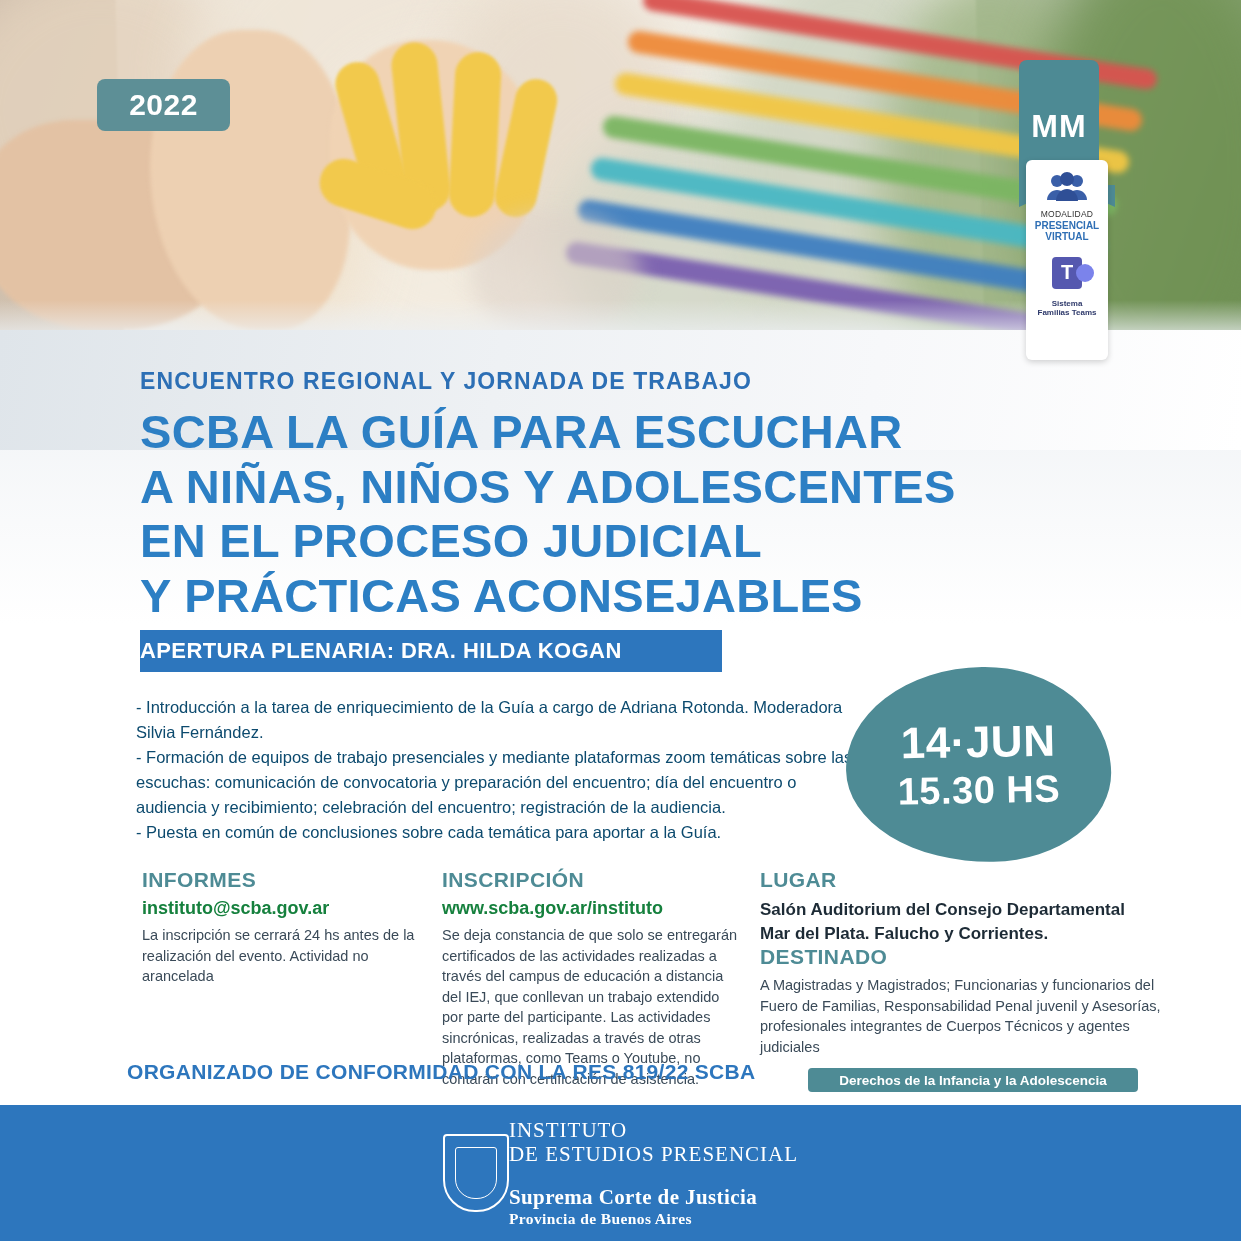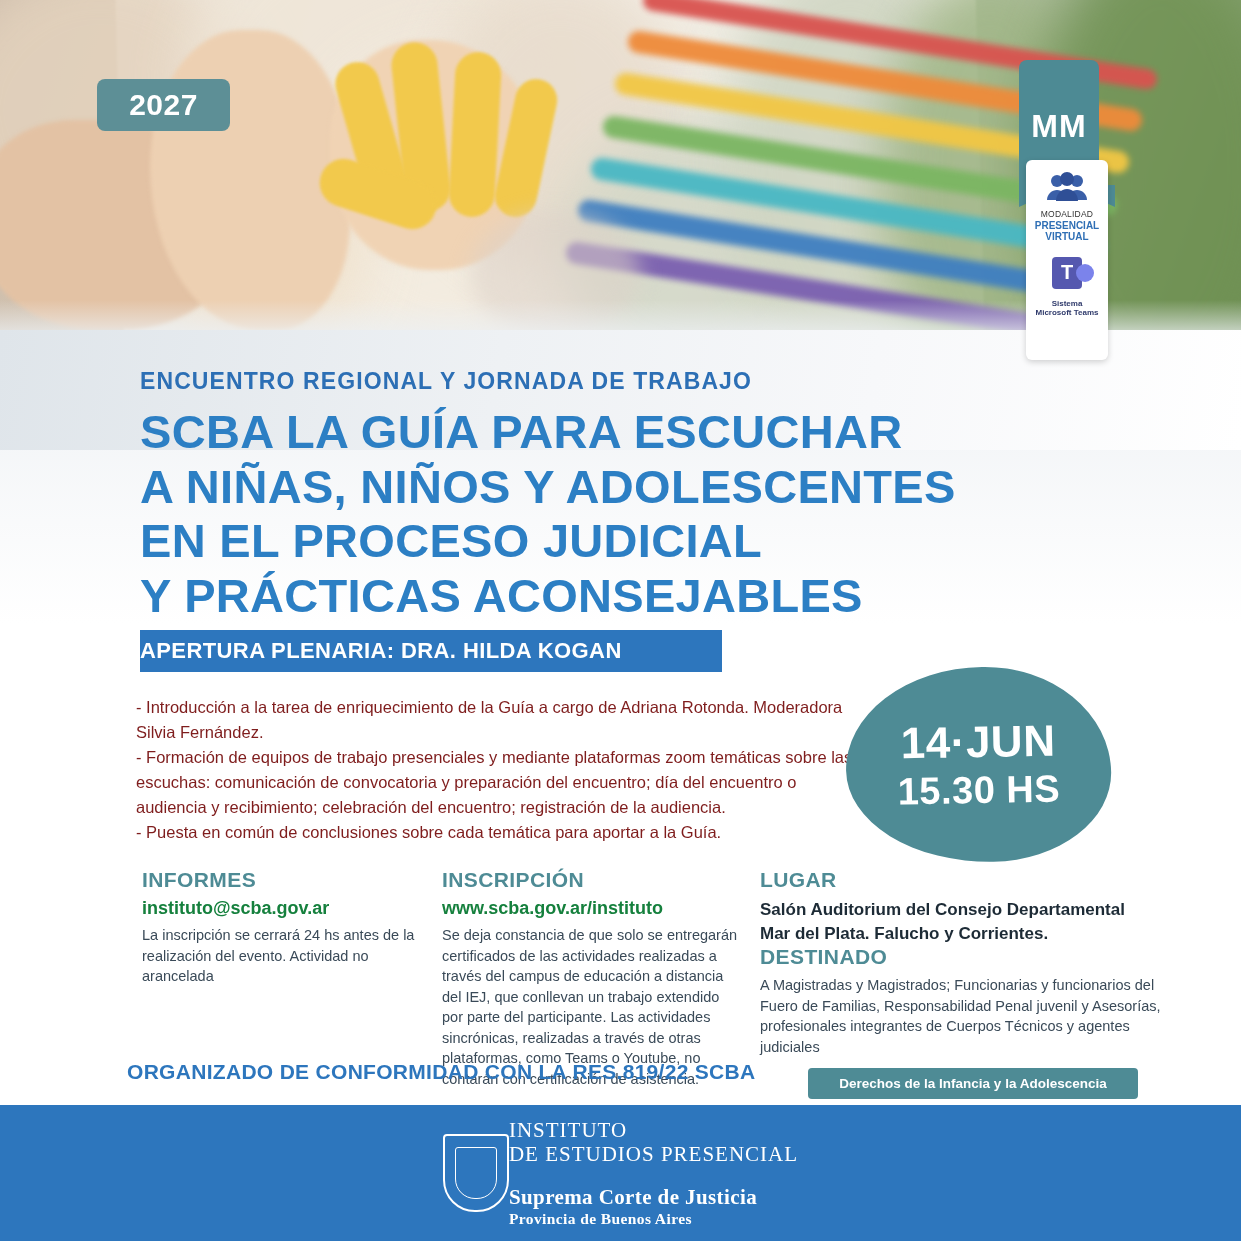--- a/index.html
+++ b/index.html
@@ -120,21 +120,21 @@
   .plenary {
     position:absolute; left:140px; top:630px; width:582px; height:42px;
     background:#2d76bd; color:#ffffff;
     display:flex; align-items:center; 
     font-size:22px; font-weight:bold; letter-spacing:.4px;
   }
 
   
   .desc {
     position:absolute; left:136px; top:695px; width:720px;
-    color:#7f1d1d; font-size:16.5px; line-height:1.52;
+    color:#0c4a6e; font-size:16.5px; line-height:1.52;
   }
   .desc p { margin-bottom:0; }
 
   
   .date-blob {
     position:absolute; left:846px; top:667px; width:265px; height:195px;
     background:#4e8b95; color:#ffffff;
     border-radius:52% 48% 45% 55% / 52% 55% 45% 48%;
     display:flex; flex-direction:column; align-items:center; justify-content:center;
     transform: rotate(-1deg);
@@ -152,21 +152,21 @@
   .col-lugar { left:760px; top:868px; width:400px; }
   .col-lugar .addr { color:#1d2b36; font-size:17px; font-weight:bold; line-height:1.4; }
   .col-destino { left:760px; top:945px; width:420px; }
 
   
   .org-line {
     position:absolute; left:127px; top:1060px;
     color:#2d76bd; font-size:21px; font-weight:bold; letter-spacing:.3px;
   }
   .tag-pill {
-    position:absolute; left:808px; top:1068px; width:330px; height:31px;
+    position:absolute; left:808px; top:1068px; width:330px; height:24px;
     background:#4e8b95; color:#ffffff; border-radius:4px;
     display:flex; align-items:center; justify-content:center;
     font-size:13.5px; font-weight:bold;
   }
 
   
   .footer {
     position:absolute; left:0; top:1105px; width:1241px; height:136px;
     background:#2d76bd;
     display:flex; align-items:center; justify-content:center; 
@@ -215,21 +215,21 @@
       <div class="finger f2"></div>
     <div class="finger f3"></div>
       <div class="finger f4"></div>
     <div class="finger thumb"></div>
     <div class="smudge"></div>
     <div class="hero-fade"></div>
   </div>
 
   <div class="body-bg"></div>
 
-  <div class="year-badge">2027</div>
+  <div class="year-badge">2022</div>
 
   <div class="ribbon">
     <div class="mm">MM</div>
   </div>
   <div class="ribbon-card">
     <div class="people">
       <svg width="44" height="30" viewBox="0 0 44 30">
         <circle cx="12" cy="9" r="6" fill="#3a5fa8"></circle>
         <circle cx="32" cy="9" r="6" fill="#3a5fa8"></circle>
         <circle cx="22" cy="7" r="7" fill="#2f4f96"></circle>
@@ -241,21 +241,21 @@
     <div class="mod-label">
       <div class="l1">MODALIDAD</div>
       <div class="l2">PRESENCIAL</div>
       <div class="l3">VIRTUAL</div>
     </div>
     <div class="teams-box">
       <div class="teams-t">T</div>
     </div>
     <div class="teams-label">
       <div>Sistema</div>
-      <div>Microsoft Teams</div>
+      <div>Familias Teams</div>
     </div>
   </div>
 
   <div class="kicker">ENCUENTRO REGIONAL Y JORNADA DE TRABAJO</div>
   <div class="title">
     <div>SCBA LA GUÍA PARA ESCUCHAR</div>
     <div>A NIÑAS, NIÑOS Y ADOLESCENTES</div>
     <div>EN EL PROCESO JUDICIAL</div>
     <div>Y PRÁCTICAS ACONSEJABLES</div>
   </div>

